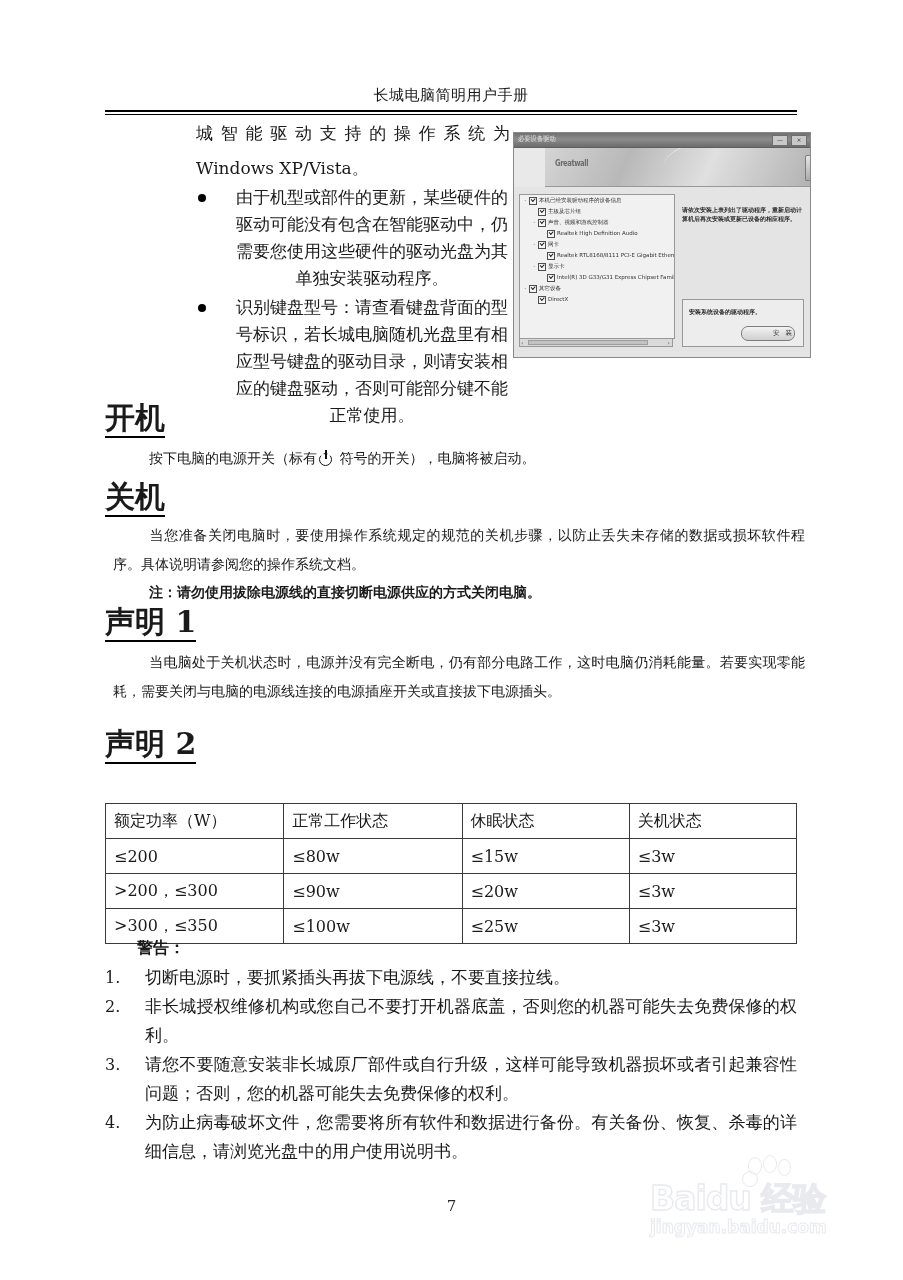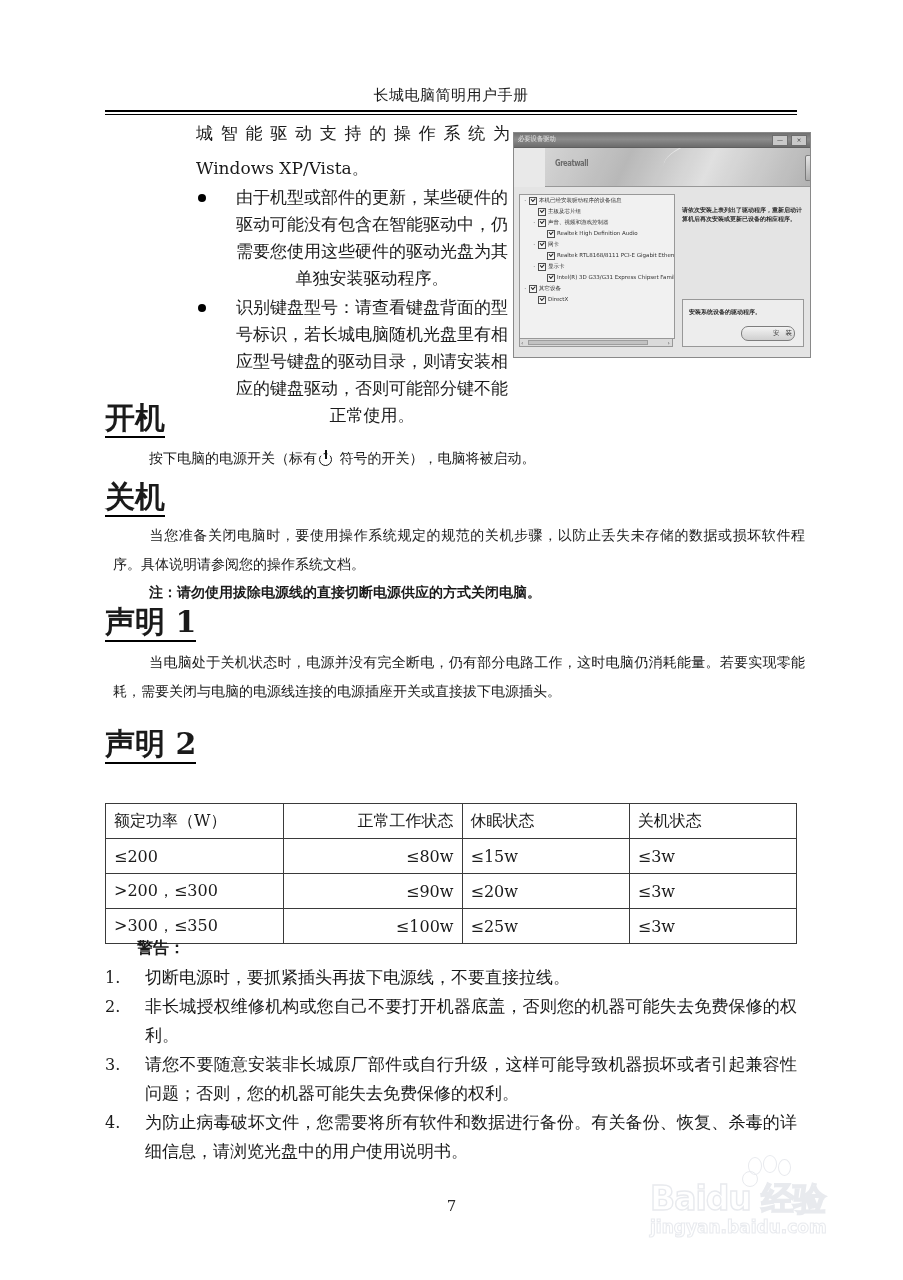--- a/index.html
+++ b/index.html
@@ -328,21 +328,21 @@
     font-size: 16px;
   }
   .tbl td {
     border: 1px solid #3a3a3a;
     padding: 4px 8px;
     height: 26px;
     vertical-align: middle;
     white-space: nowrap;
   }
   .tbl .c0 { width: 173px; }
-  .tbl .c1 { width: 177px; text-align: right; }
+  .tbl .c1 { width: 177px; }
   .tbl .c2 { width: 171px; }
   .tbl .c3 { width: 171px; }
   .tbl .hdr td { font-size: 16px; }
   .val { font-family: "DejaVu Serif", "Liberation Serif", serif; }
 
   
   .warn-title {
     position: absolute;
     left: 105px;
     top: 938px;

